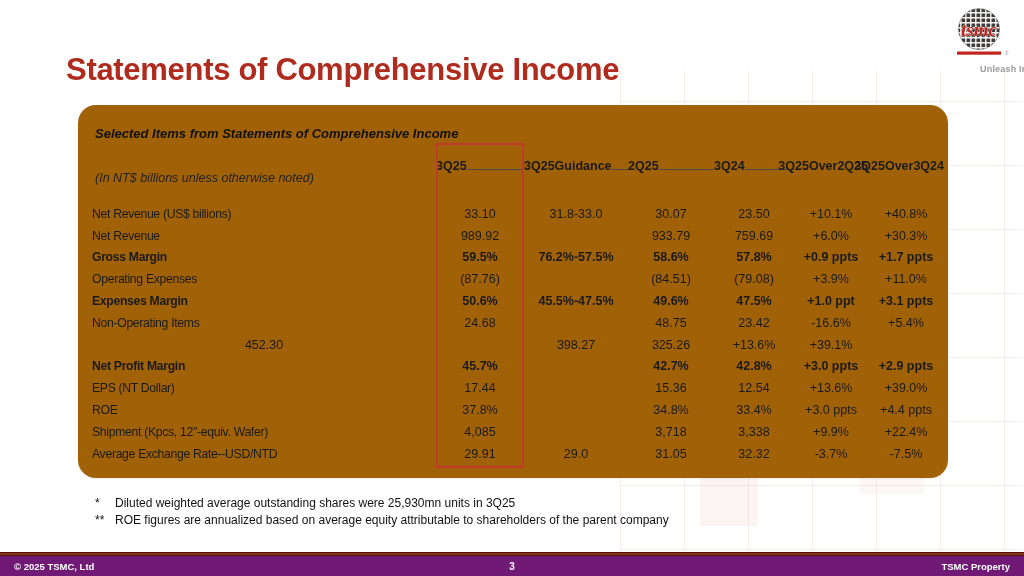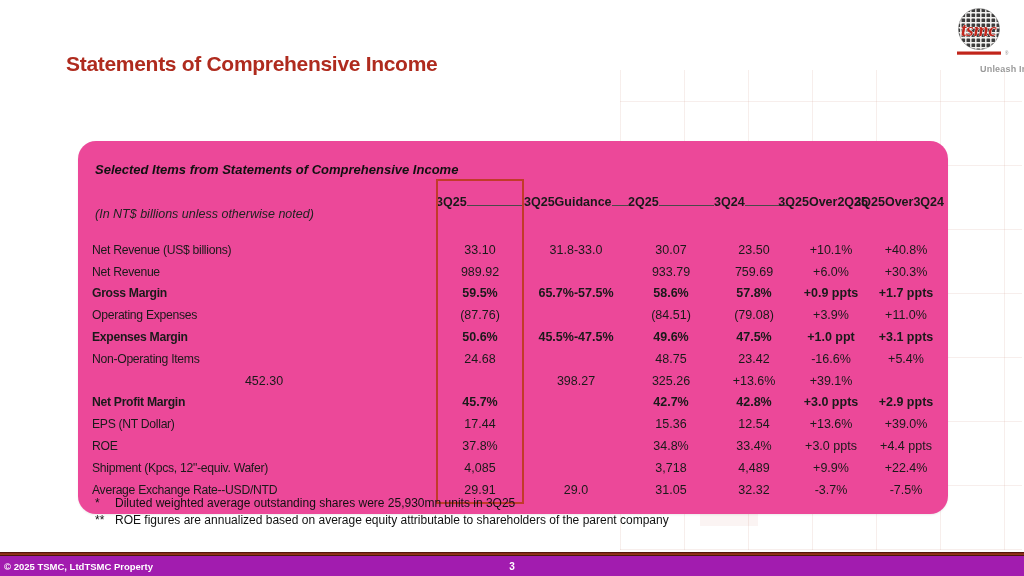--- a/index.html
+++ b/index.html
@@ -12,30 +12,30 @@
     background-image:
       repeating-linear-gradient(0deg, rgba(205,150,135,0.16) 0 1px, transparent 1px 64px),
       repeating-linear-gradient(90deg, rgba(205,150,135,0.16) 0 1px, transparent 1px 64px);
     z-index:0; }
   .bg-square-1 { position:absolute; left:700px; top:468px; width:58px; height:58px;
     background:rgba(210,120,100,0.08); z-index:0; }
   .bg-square-2 { position:absolute; left:860px; top:430px; width:64px; height:64px;
     background:rgba(210,120,100,0.05); z-index:0; }
 
   
-  .title { position:absolute; left:66px; top:52px; font-size:21px; font-weight:bold;
+  .title { position:absolute; left:66px; top:52px; font-size:31px; font-weight:bold;
     color:#af2b1e; letter-spacing:-0.3px; z-index:2; }
 
   
   .logo { position:absolute; left:936px; top:8px; width:86px; text-align:right; z-index:2; }
   .logo .tagline { margin-top:4px; font-size:9px; font-weight:bold; color:#9a9a9a; letter-spacing:0.2px; white-space:nowrap;margin-left:44px; }
 
   
   .panel { position:absolute; left:78px; top:105px; width:870px; height:373px;
-    background:#ec4899; border-radius:18px; z-index:1; box-shadow:0 1px 2px rgba(0,0,0,0.08);margin-top:36px; }
+    background:#a16207; border-radius:18px; z-index:1; box-shadow:0 1px 2px rgba(0,0,0,0.08); }
   .caption { position:absolute; left:17px; top:21px; font-size:13px; font-weight:bold; font-style:italic; color:#111; }
   .unit-note { position:absolute; left:17px; top:66px; font-size:12.5px; font-style:italic; color:#222; }
 
   .thead, .trow { display:grid; grid-template-columns:344px 88px 104px 86px 80px 74px 76px; padding-left:14px; }
   .thead { position:absolute; left:0; top:36px; right:0; height:52px; }
   .hcell { display:flex; flex-direction:row; justify-content:flex-end; align-items:center;
     font-size:12.5px; font-weight:bold; color:#1a1a1a; line-height:13.5px; }
   .hcell .hline { width:80%; border-top:1.5px solid #4a4a4a; margin-top:4px; }
   .hcell.c2 .hline { width:92%; }
 
@@ -49,22 +49,22 @@
     border:2px solid #c23b2a; pointer-events:none; }
 
   
   .footnotes { position:absolute; left:95px; top:495px; z-index:2; font-size:12px; color:#111; }
   .footnote { display:flex; line-height:17px; }
   .footnote .marker { width:20px; }
 
   
   .footer-line { position:absolute; left:0; bottom:20px; width:1024px; height:4px;
     background:linear-gradient(to bottom, #3a0b06, #a93a1f 55%, #2a0a06); z-index:3; }
-  .footer { position:absolute; left:0; bottom:0; width:1024px; height:20px; background:#a21caf;
-    display:flex; align-items:center; justify-content:flex-start; padding:0 4px;
+  .footer { position:absolute; left:0; bottom:0; width:1024px; height:20px; background:#701a75;
+    display:flex; align-items:center; justify-content:space-between; padding:0 14px;
     color:#fff; font-size:9.5px; font-weight:bold; z-index:3; }
   .footer .page-num { position:absolute; left:0; right:0; text-align:center; font-size:10px; }
 </style>
 </head>
 <body>
 
 <div class="slide">
 
   <div class="bg-grid"></div>
   <div class="bg-square-1"></div>
@@ -143,21 +143,21 @@
           <div class="tval">989.92</div>
           <div class="tval"></div>
           <div class="tval">933.79</div>
           <div class="tval">759.69</div>
           <div class="tval">+6.0%</div>
           <div class="tval">+30.3%</div>
         </div>
         <div class="trow bold">
           <div class="tlabel">Gross Margin</div>
           <div class="tval">59.5%</div>
-          <div class="tval">65.7%-57.5%</div>
+          <div class="tval">76.2%-57.5%</div>
           <div class="tval">58.6%</div>
           <div class="tval">57.8%</div>
           <div class="tval">+0.9 ppts</div>
           <div class="tval">+1.7 ppts</div>
         </div>
         <div class="trow">
           <div class="tlabel">Operating Expenses</div>
           <div class="tval">(87.76)</div>
           <div class="tval"></div>
           <div class="tval">(84.51)</div>
@@ -216,21 +216,21 @@
           <div class="tval">34.8%</div>
           <div class="tval">33.4%</div>
           <div class="tval">+3.0 ppts</div>
           <div class="tval">+4.4 ppts</div>
         </div>
         <div class="trow">
           <div class="tlabel">Shipment (Kpcs, 12"-equiv. Wafer)</div>
           <div class="tval">4,085</div>
           <div class="tval"></div>
           <div class="tval">3,718</div>
-          <div class="tval">4,489</div>
+          <div class="tval">3,338</div>
           <div class="tval">+9.9%</div>
           <div class="tval">+22.4%</div>
         </div>
         <div class="trow">
           <div class="tlabel">Average Exchange Rate--USD/NTD</div>
           <div class="tval">29.91</div>
           <div class="tval">29.0</div>
           <div class="tval">31.05</div>
           <div class="tval">32.32</div>
           <div class="tval">-3.7%</div>

